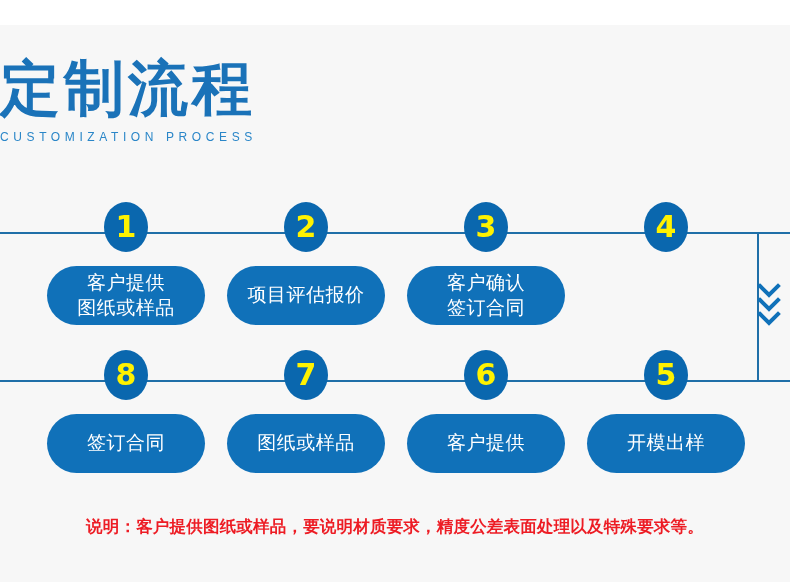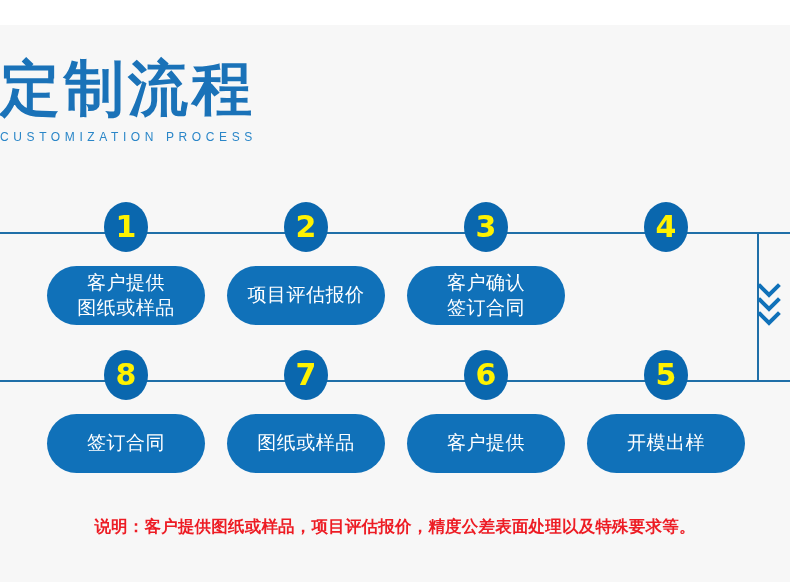--- a/index.html
+++ b/index.html
@@ -235,15 +235,15 @@
     </div>
 
     <div class="step c4">
       <div class="badge">5</div>
       <div class="pill">
         <span class="pill-text">开模出样</span>
       </div>
     </div>
   </div>
 
-  <div class="note">说明：客户提供图纸或样品，项目评估报价，精度公差表面处理以及特殊要求等。</div>
+  <div class="note">说明：客户提供图纸或样品，要说明材质要求，精度公差表面处理以及特殊要求等。</div>
 
 </div>
 
 </body></html>

